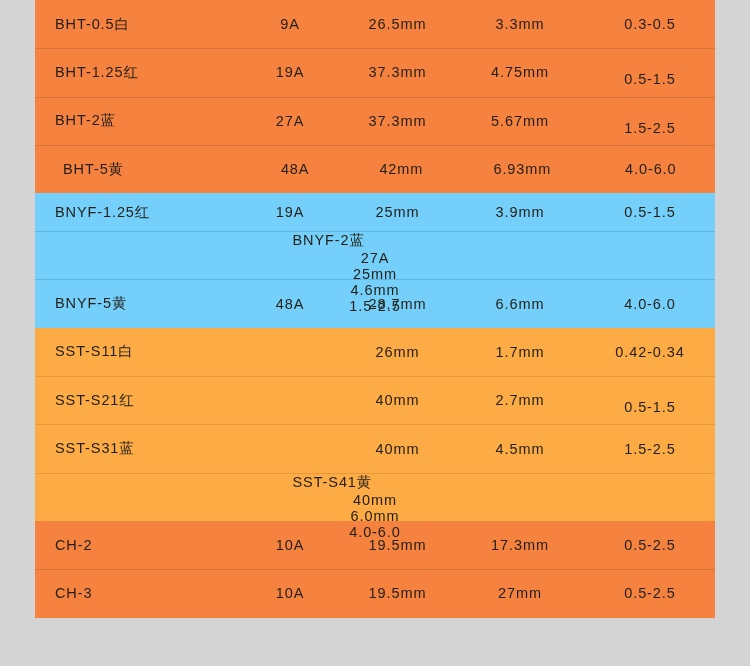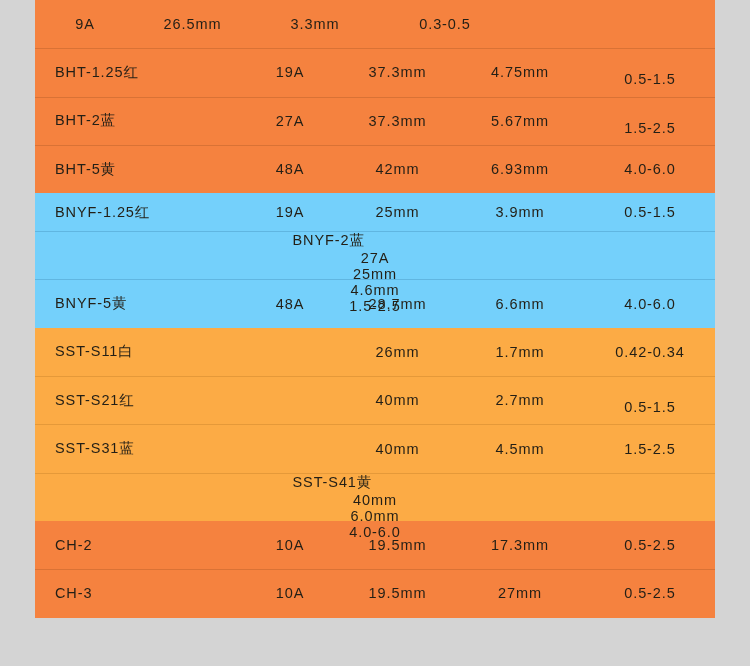--- a/index.html
+++ b/index.html
@@ -92,40 +92,41 @@
     position: relative;
     top: 7px;
   }
 </style>
 </head>
 <body>
 
 <div id="spec-table">
     <div class="group g-orange" style="background: rgb(245, 130, 63);">
       <div class="row" style="height: 48.3077px;">
+        <div class="cell c-model">BHT-0.5白</div>
         <div class="cell c-current">9A</div>
         <div class="cell c-length">26.5mm</div>
         <div class="cell c-width">3.3mm</div>
         <div class="cell c-range">0.3-0.5</div>
       </div>
       <div class="row" style="height: 48.3077px;">
         <div class="cell c-model">BHT-1.25红</div>
         <div class="cell c-current">19A</div>
         <div class="cell c-length">37.3mm</div>
         <div class="cell c-width">4.75mm</div>
         <div class="cell c-range nudge">0.5-1.5</div>
       </div>
       <div class="row" style="height: 48.3077px;">
         <div class="cell c-model">BHT-2蓝</div>
         <div class="cell c-current">27A</div>
         <div class="cell c-length">37.3mm</div>
         <div class="cell c-width">5.67mm</div>
         <div class="cell c-range nudge">1.5-2.5</div>
       </div>
-      <div class="row" style="height: 48.3077px;">
+      <div class="row" style="height: 48.3077px; padding-left: 8px;">
         <div class="cell c-model">BHT-5黄</div>
         <div class="cell c-current">48A</div>
         <div class="cell c-length">42mm</div>
         <div class="cell c-width">6.93mm</div>
         <div class="cell c-range">4.0-6.0</div>
       </div>
     </div>
     <div class="group g-blue" style="background: rgb(116, 208, 251);">
       <div class="row" style="height: 38px;">
         <div class="cell c-model">BNYF-1.25红</div>

